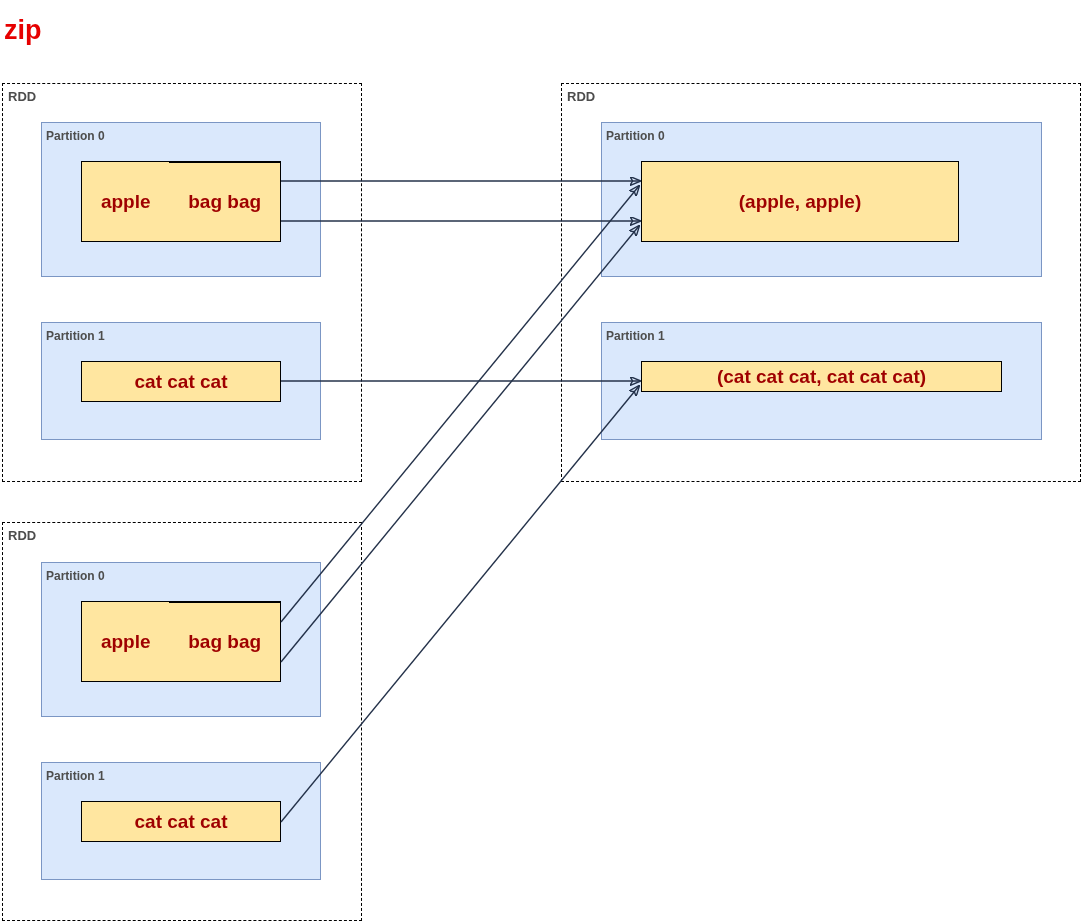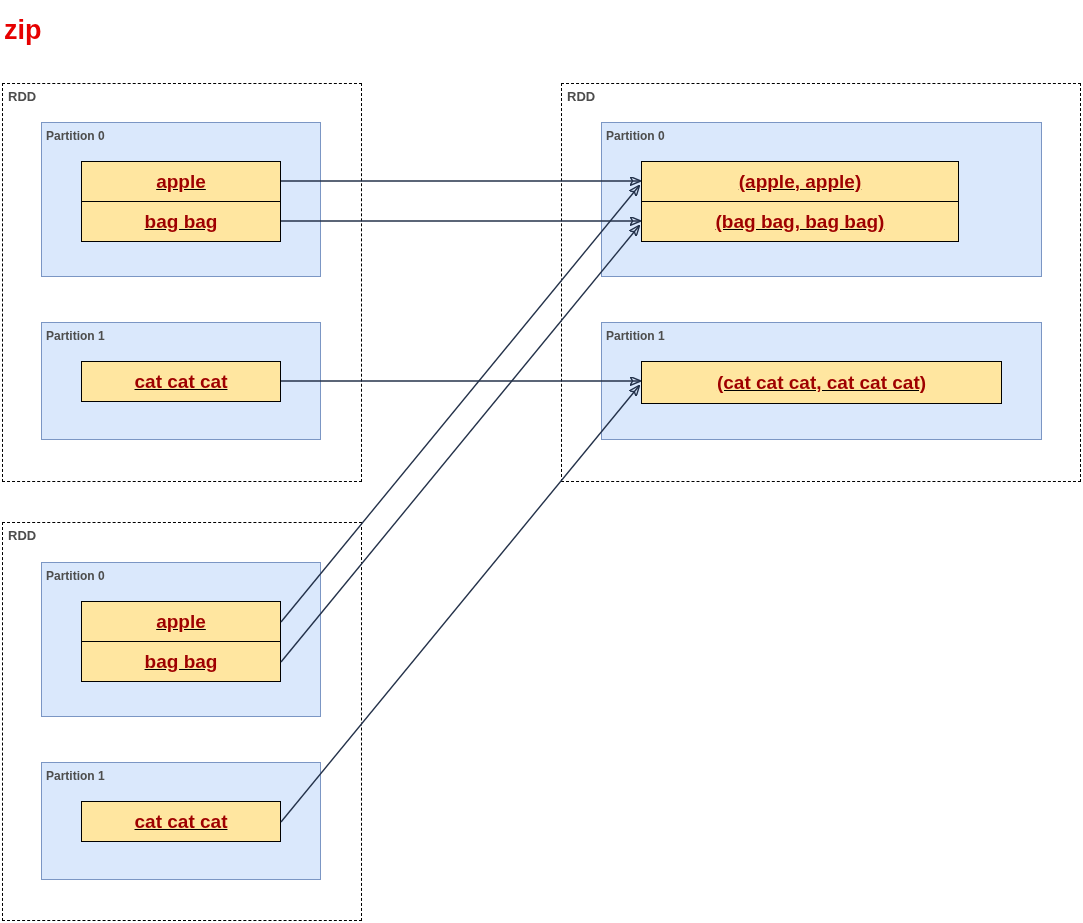--- a/index.html
+++ b/index.html
@@ -58,22 +58,21 @@
     color: #4d4d4d;
     line-height: 13px;
     white-space: nowrap;
   }
   .cell-stack {
     position: absolute;
     border: 1.6px solid #000000;
     background: #ffe6a0;
     box-sizing: border-box;
     display: flex;
-    flex-direction: column;
-    text-decoration: underline;
+    flex-direction: row;
   }
   .cell {
     flex: 1 1 auto;
     display: flex;
     align-items: center;
     justify-content: center;
     font-size: 19px;
     font-weight: bold;
     color: #9f0000;
     background: #ffe6a0;
@@ -125,27 +124,26 @@
 
   <div class="rdd-box" style="left:561px; top:83px; width:520px; height:399px;">
     <div class="rdd-label">RDD</div>
   </div>
 
   <div class="partition" style="left:601px; top:122px; width:441px; height:155px;">
     <div class="partition-label">Partition 0</div>
   </div>
   <div class="cell-stack" style="left:641px; top:161px; width:318px; height:81px;">
     <div class="cell">(apple, apple)</div>
-    <div class="cell">(bag bag, bag bag)</div>
   </div>
 
   <div class="partition" style="left:601px; top:322px; width:441px; height:118px;">
     <div class="partition-label">Partition 1</div>
   </div>
-  <div class="cell-stack" style="left:641px; top:361px; width:361px; height:43px;">
+  <div class="cell-stack" style="left:641px; top:361px; width:361px; height:31px;">
     <div class="cell">(cat cat cat, cat cat cat)</div>
   </div>
 
   <div class="rdd-box" style="left:2px; top:522px; width:360px; height:399px;">
     <div class="rdd-label">RDD</div>
   </div>
 
   <div class="partition" style="left:41px; top:562px; width:280px; height:155px;">
     <div class="partition-label">Partition 0</div>
   </div>

